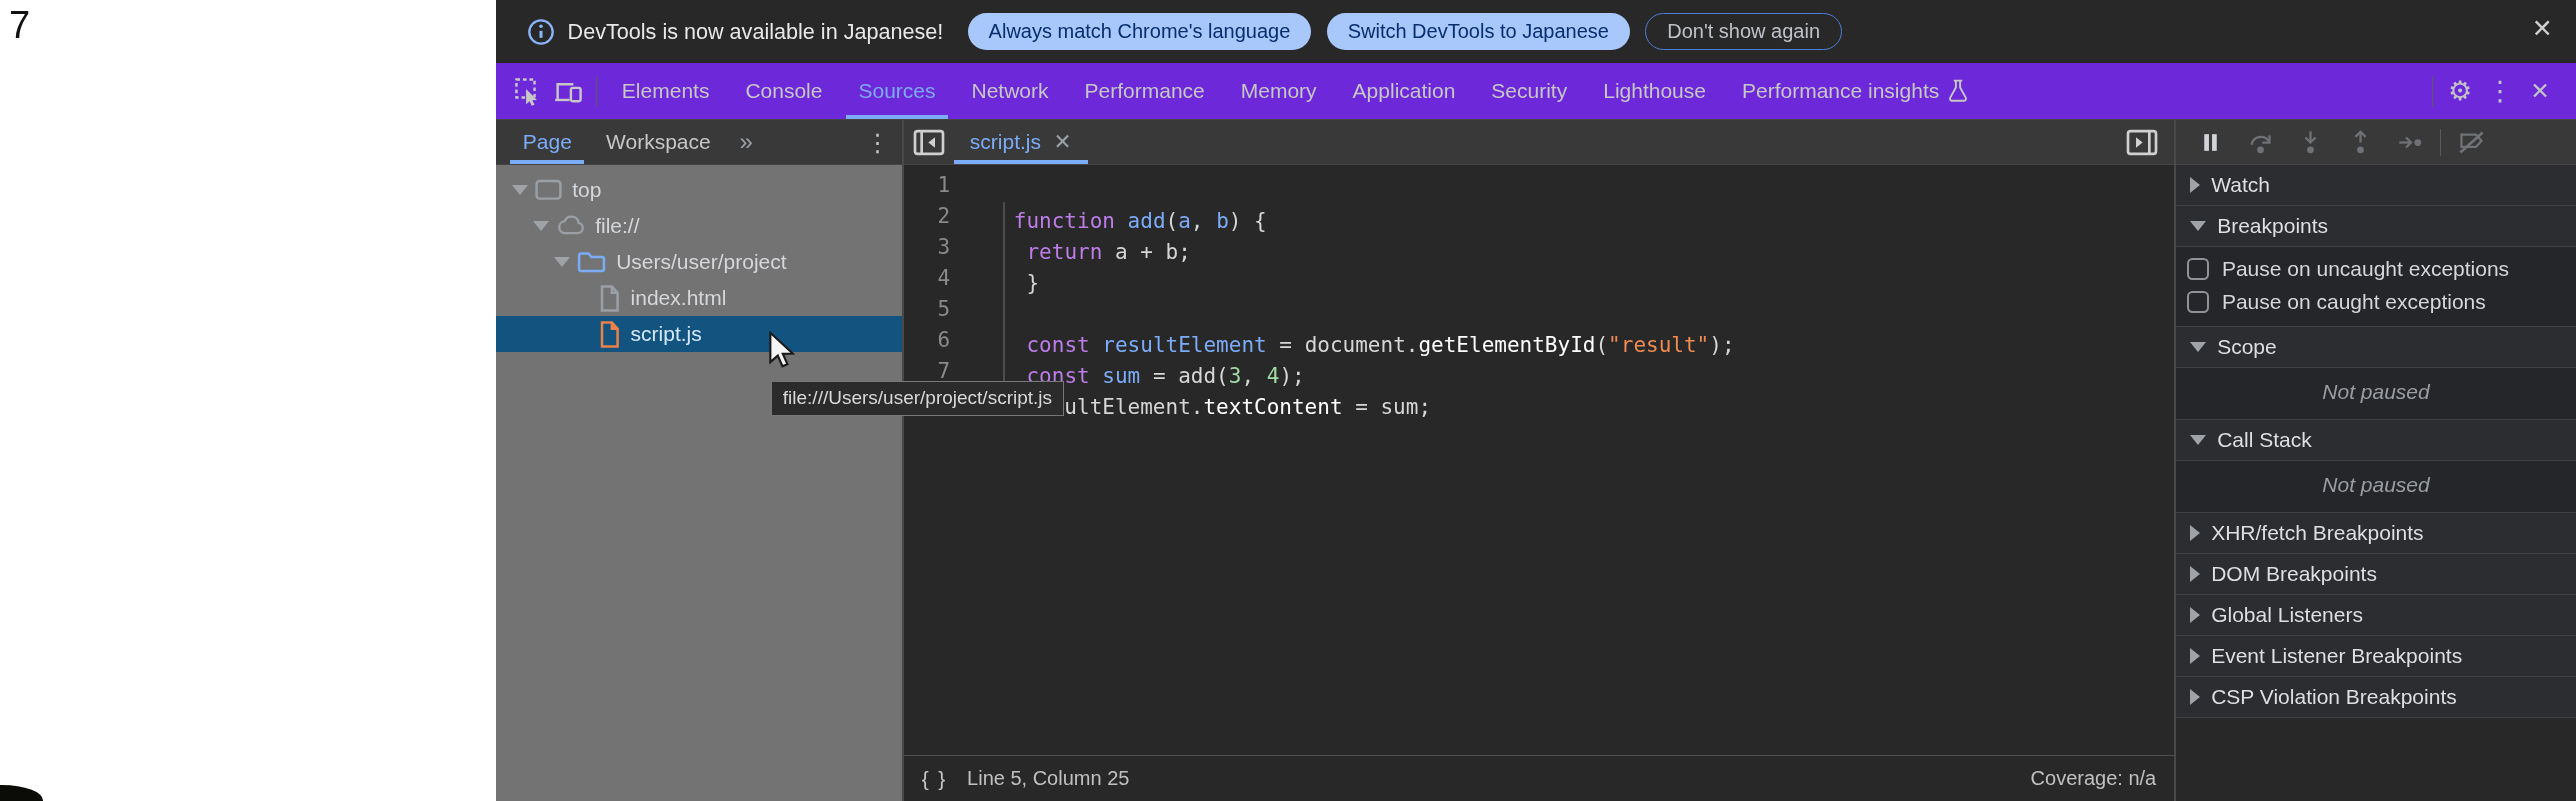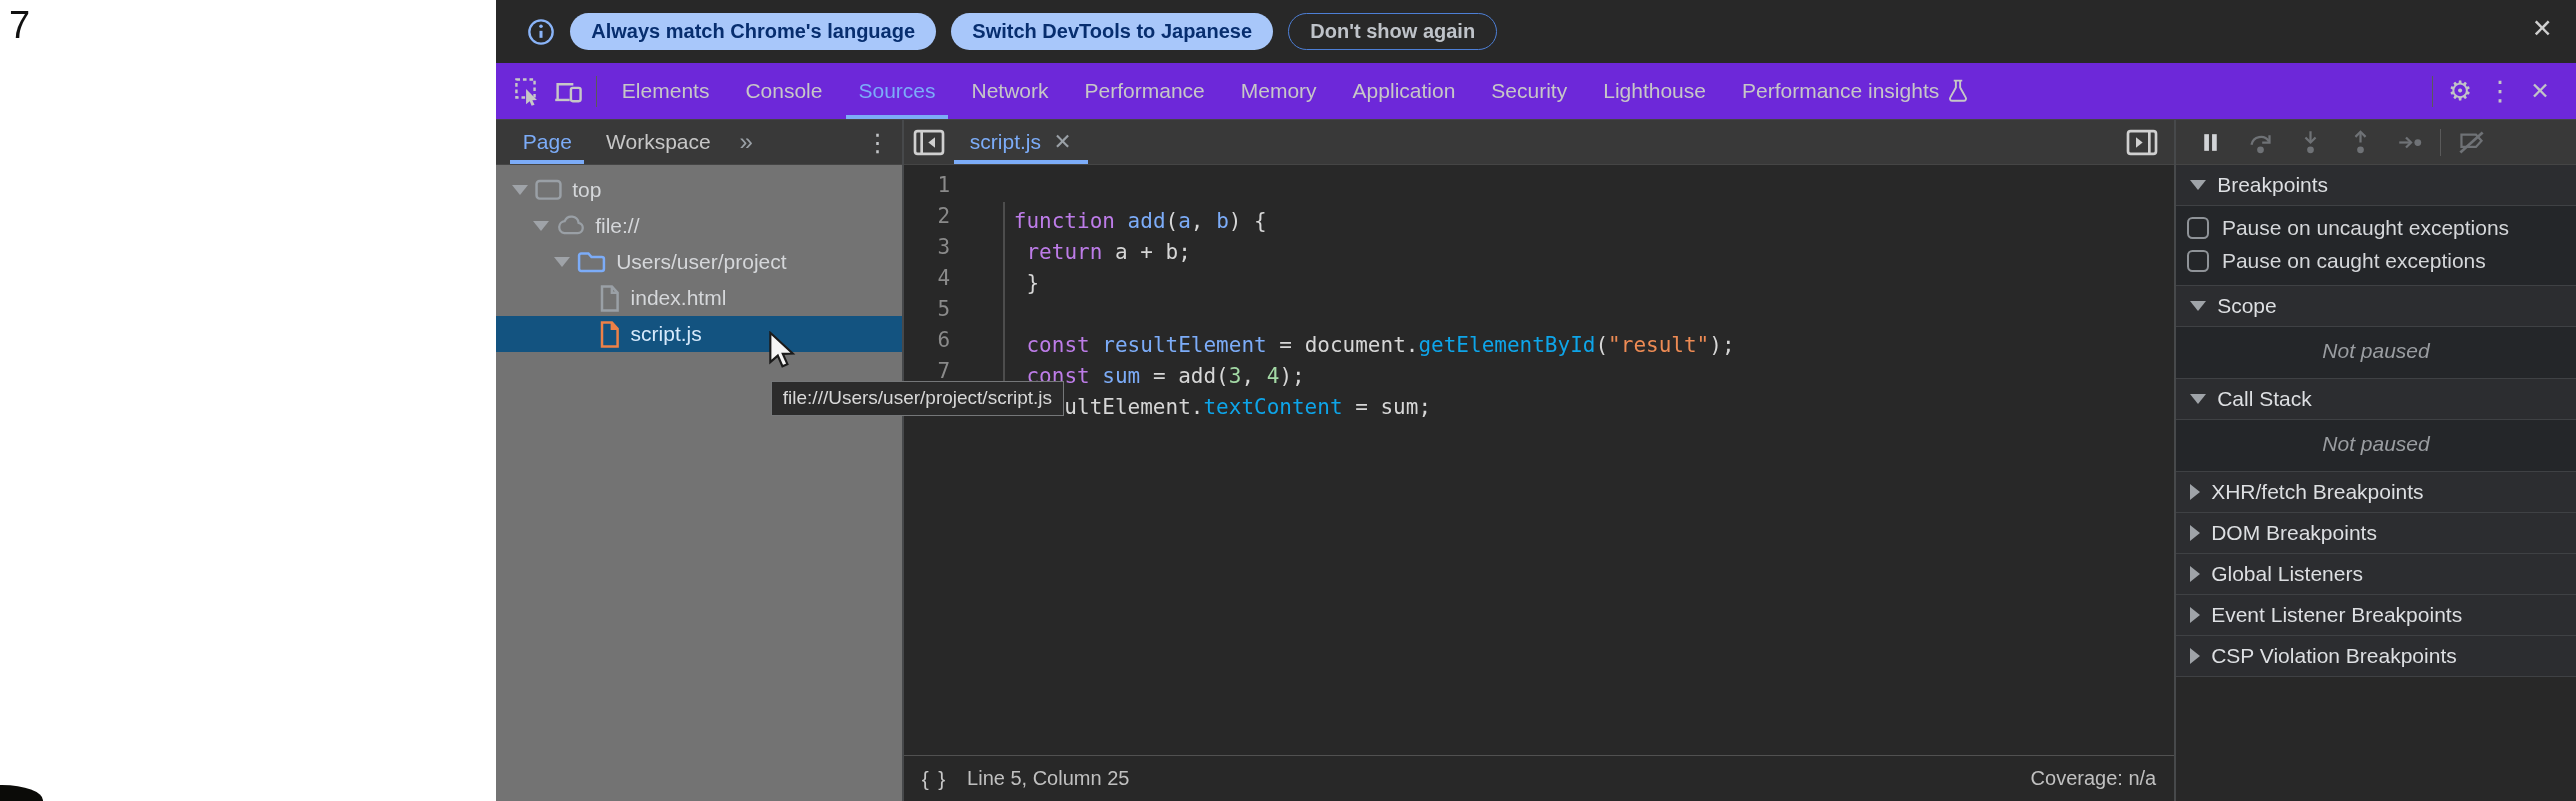--- a/index.html
+++ b/index.html
@@ -15,21 +15,21 @@
 
   
   .devtools { position:absolute; left:496px; top:0; width:2080px; height:801px;
               display:flex; flex-direction:column; background:#282828; color:#c7c7c7; }
 
   
   .notif { height:63px; flex:0 0 63px; background:#282828; display:flex; align-items:center;
            padding:0 23.4px 0 31px; position:relative; }
   .notif-msg { color:#e8e8e8; font-size:21.6px; margin:0 9px 0 12.6px; }
   .notif-btn { height:37px; border-radius:19px; font-size:20px; padding:0 21px; margin-left:15.3px;
-               display:flex; align-items:center; cursor:default; border:none;font-weight:bold; }
+               display:flex; align-items:center; cursor:default; border:none; }
   .notif-btn.tonal { background:#a8c7fa; color:#072e6f; }
   .notif-btn.outline { background:transparent; border:1.8px solid #4d7fd6; color:#bfc3c9; }
   .notif-close { position:absolute; right:23.4px; top:13.5px; font-size:25px; color:#cfcfcf; }
 
   
   .main-toolbar { height:57px; flex:0 0 57px; background:#6d28d9; display:flex; align-items:stretch;
                   border-bottom:0.9px solid #454545; }
   .tb-icons { display:flex; align-items:center; padding-left:12.6px; }
   .tb-icon { width:40px; height:40px; display:flex; align-items:center; justify-content:center; }
   .tb-divider { width:0.9px; height:31px; background:#5a5a5a; margin:auto 7.2px; }
@@ -82,21 +82,21 @@
             position:relative; }
   .ed-tab::after { content:""; position:absolute; left:0; right:0; bottom:0; height:3.6px; background:#7cacf8; }
   .ed-tab .tab-close { color:#9aa0a6; margin-left:12.6px; font-size:21.6px; }
 
   .code-area { flex:1; position:relative; overflow:hidden; padding-top:5.4px;
                font-family:"DejaVu Sans Mono", monospace; font-size:21px; }
   .code-line { height:31px; line-height:31px; display:flex; white-space:pre; }
   .gutter { width:68px; flex:0 0 68px; text-align:right; padding-right:21.6px; color:#8a8a8a; }
   .code-text { padding-left:42px;margin-top:36px; }
   .guide { position:absolute; left:99px; top:37px; width:1.8px; height:185px; background:#4d4d4d; }
-  .t-kw { color:#bd7ce8; } .t-id { color:#7cacf8; } .t-prop { color:#0ea5e9;text-align:center; }
+  .t-kw { color:#bd7ce8; } .t-id { color:#7cacf8; } .t-prop { color:#ffffff;text-align:center; }
   .t-str { color:#ee8b54; } .t-num { color:#a3d9a5; } .t-pl { color:#d6d6d6; }
 
   .status-bar { height:46px; flex:0 0 46px; border-top:0.9px solid #515151; background:#282828;
                 display:flex; align-items:center; font-size:20px; color:#c0c0c0; padding:0 18px; }
   .braces { font-size:21px; margin-right:20px; color:#c7c7c7; letter-spacing:1.8px; }
   .coverage { margin-left:auto; }
 
   
   .debugger { width:400px; flex:0 0 400px; background:#282828; display:flex; flex-direction:column; }
   .dbg-toolbar { height:45px; flex:0 0 45px; background:#393939; border-bottom:0.9px solid #454545;
@@ -128,20 +128,21 @@
   <div class="devtools">
 
     <div class="notif">
       <span style="display:flex">
         <svg width="28" height="28" viewBox="0 0 24 24" fill="none" stroke="#8ab4f8" stroke-width="2">
           <circle cx="12" cy="12" r="10"></circle>
             <line x1="12" y1="11" x2="12" y2="17" stroke-width="2.6"></line>
           <circle cx="12" cy="7" r="1.5" fill="#8ab4f8" stroke="none"></circle>
         </svg>
       </span>
+      <span class="notif-msg">DevTools is now available in Japanese!</span>
       <span id="notif-buttons" style="display:flex">
           <button class="notif-btn tonal">Always match Chrome's language</button>
           <button class="notif-btn tonal">Switch DevTools to Japanese</button>
           <button class="notif-btn outline">Don't show again</button>
         </span>
       <span class="notif-close">✕</span>
     </div>
 
     <div class="main-toolbar">
       <div class="tb-icons">
@@ -330,20 +331,24 @@
           <span class="dbg-divider"></span>
           <span class="dbg-btn">
             <svg width="29" height="27" viewBox="0 0 26 24" fill="none" stroke="#6f7276" stroke-width="2">
               <path d="M4 5 h13 l5 5.5 -5 5.5 h-13 z"></path>
               <line x1="3" y1="21" x2="23" y2="3" stroke-width="2.4"></line>
             </svg>
           </span>
         </div>
         <div id="dbg-sections">
             <div class="dbg-section-header">
+              <span class="dbg-tri col"></span>
+              <span>Watch</span>
+            </div>
+            <div class="dbg-section-header">
               <span class="dbg-tri exp"></span>
               <span>Breakpoints</span>
             </div>
             <div class="dbg-content" style="padding: 5.4px 0px 7.2px;">
               <div class="chk-row">
                 <span class="chk-box"></span>
                 <span>Pause on uncaught exceptions</span>
               </div>
               <div class="chk-row">
                 <span class="chk-box"></span>

